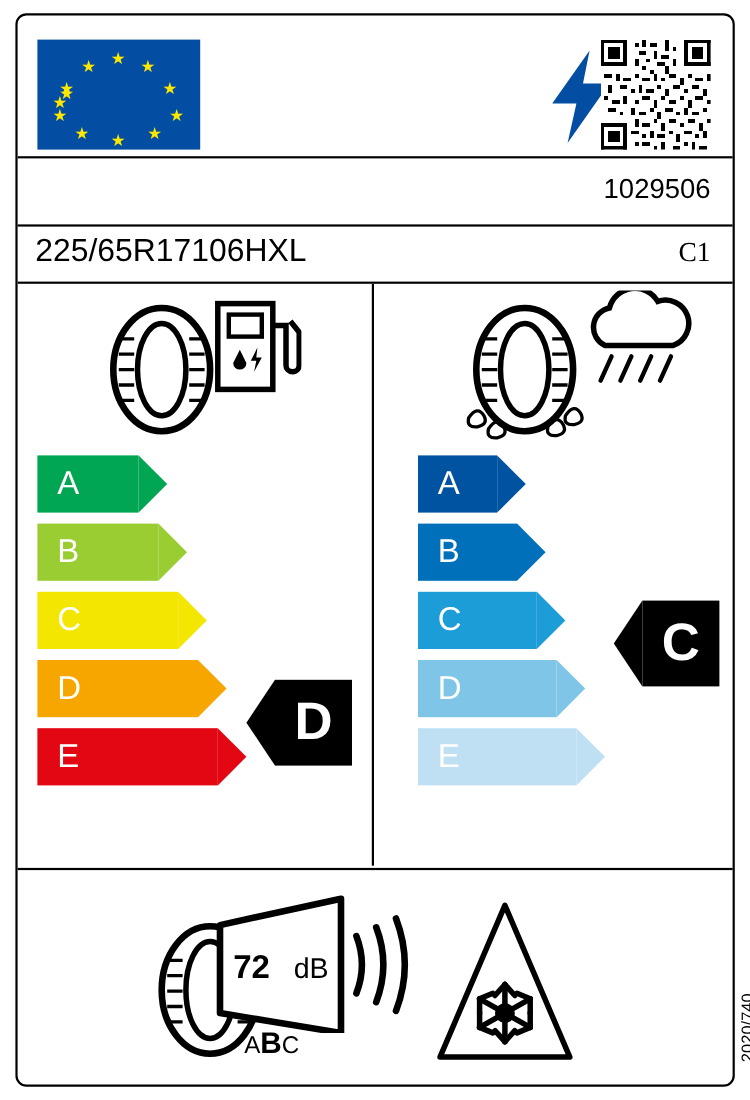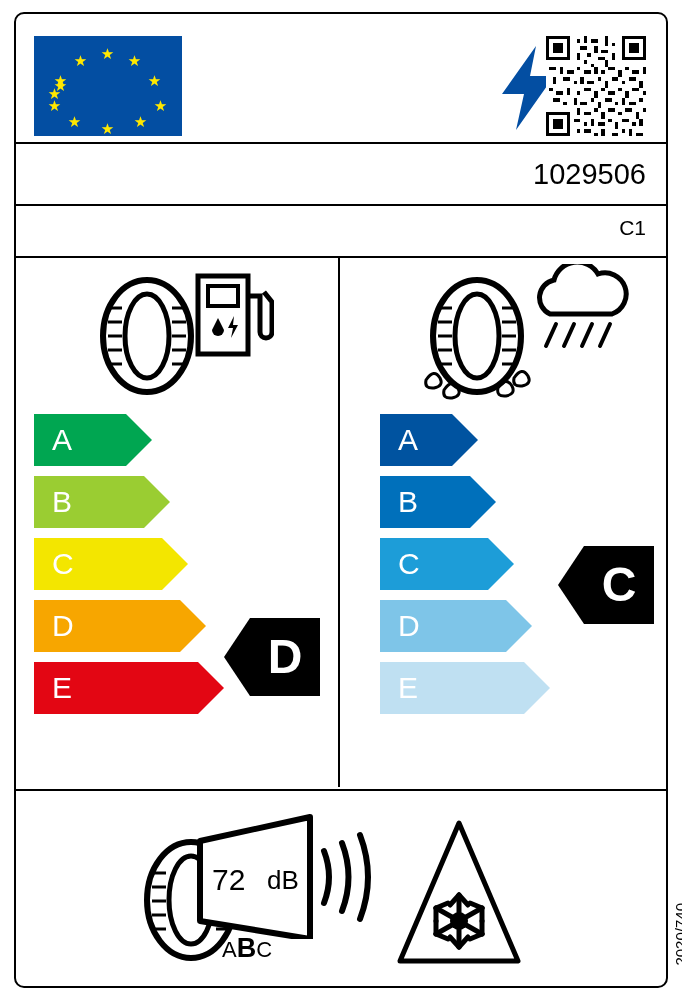--- a/index.html
+++ b/index.html
@@ -95,33 +95,34 @@
     left: 18px;
     top: 142px;
     font-size: 27px;
     font-weight: bold;
     letter-spacing: 0.5px;
   }
   .model {
     position: absolute;
     right: 20px;
     top: 144px;
-    font-size: 29px;
+    font-size: 25px;
   }
   .size {
     position: absolute;
     left: 16px;
     top: 198px;
     font-size: 29px;
   }
   .class {
     position: absolute;
     right: 20px;
     top: 202px;
-    font-size: 21px;
+    font-size: 25px;
+    font-family: Liberation Serif, serif;
   }
 
   
   .divider-v {
     position: absolute;
     left: 322px;
     top: 244px;
     width: 0;
     height: 529px;
     border-left: 2px solid #000;
@@ -215,21 +216,21 @@
     left: 120px;
     top: 22px;
     width: 230px;
     height: 160px;
   }
   .db-text {
     position: absolute;
     left: 76px;
     top: 50px;
     font-size: 30px;
-    font-weight: normal;
+    font-weight: bold;
   }
   .db-unit {
     position: absolute;
     left: 131px;
     top: 52px;
     font-size: 26px;
     font-weight: normal;
   }
   .abc {
     position: absolute;
@@ -393,20 +394,21 @@
       </g>
     </svg>
   </div>
 
   <div class="rule rule-1"></div>
 
   <div class="model">1029506</div>
 
   <div class="rule rule-2"></div>
 
+  <div class="size">225/65R17106HXL</div>
   <div class="class">C1</div>
 
   <div class="rule rule-3"></div>
   <div class="divider-v"></div>
 
   <div class="panel panel-left">
 
     <svg class="tyre-icon" style="left:76px; top:18px; width:110px; height:120px;" viewBox="0 0 110 120">
       <ellipse cx="55" cy="60" rx="44" ry="56" fill="none" stroke="#000" stroke-width="6"></ellipse>
       <ellipse cx="55" cy="60" rx="22" ry="42" fill="none" stroke="#000" stroke-width="5"></ellipse>

